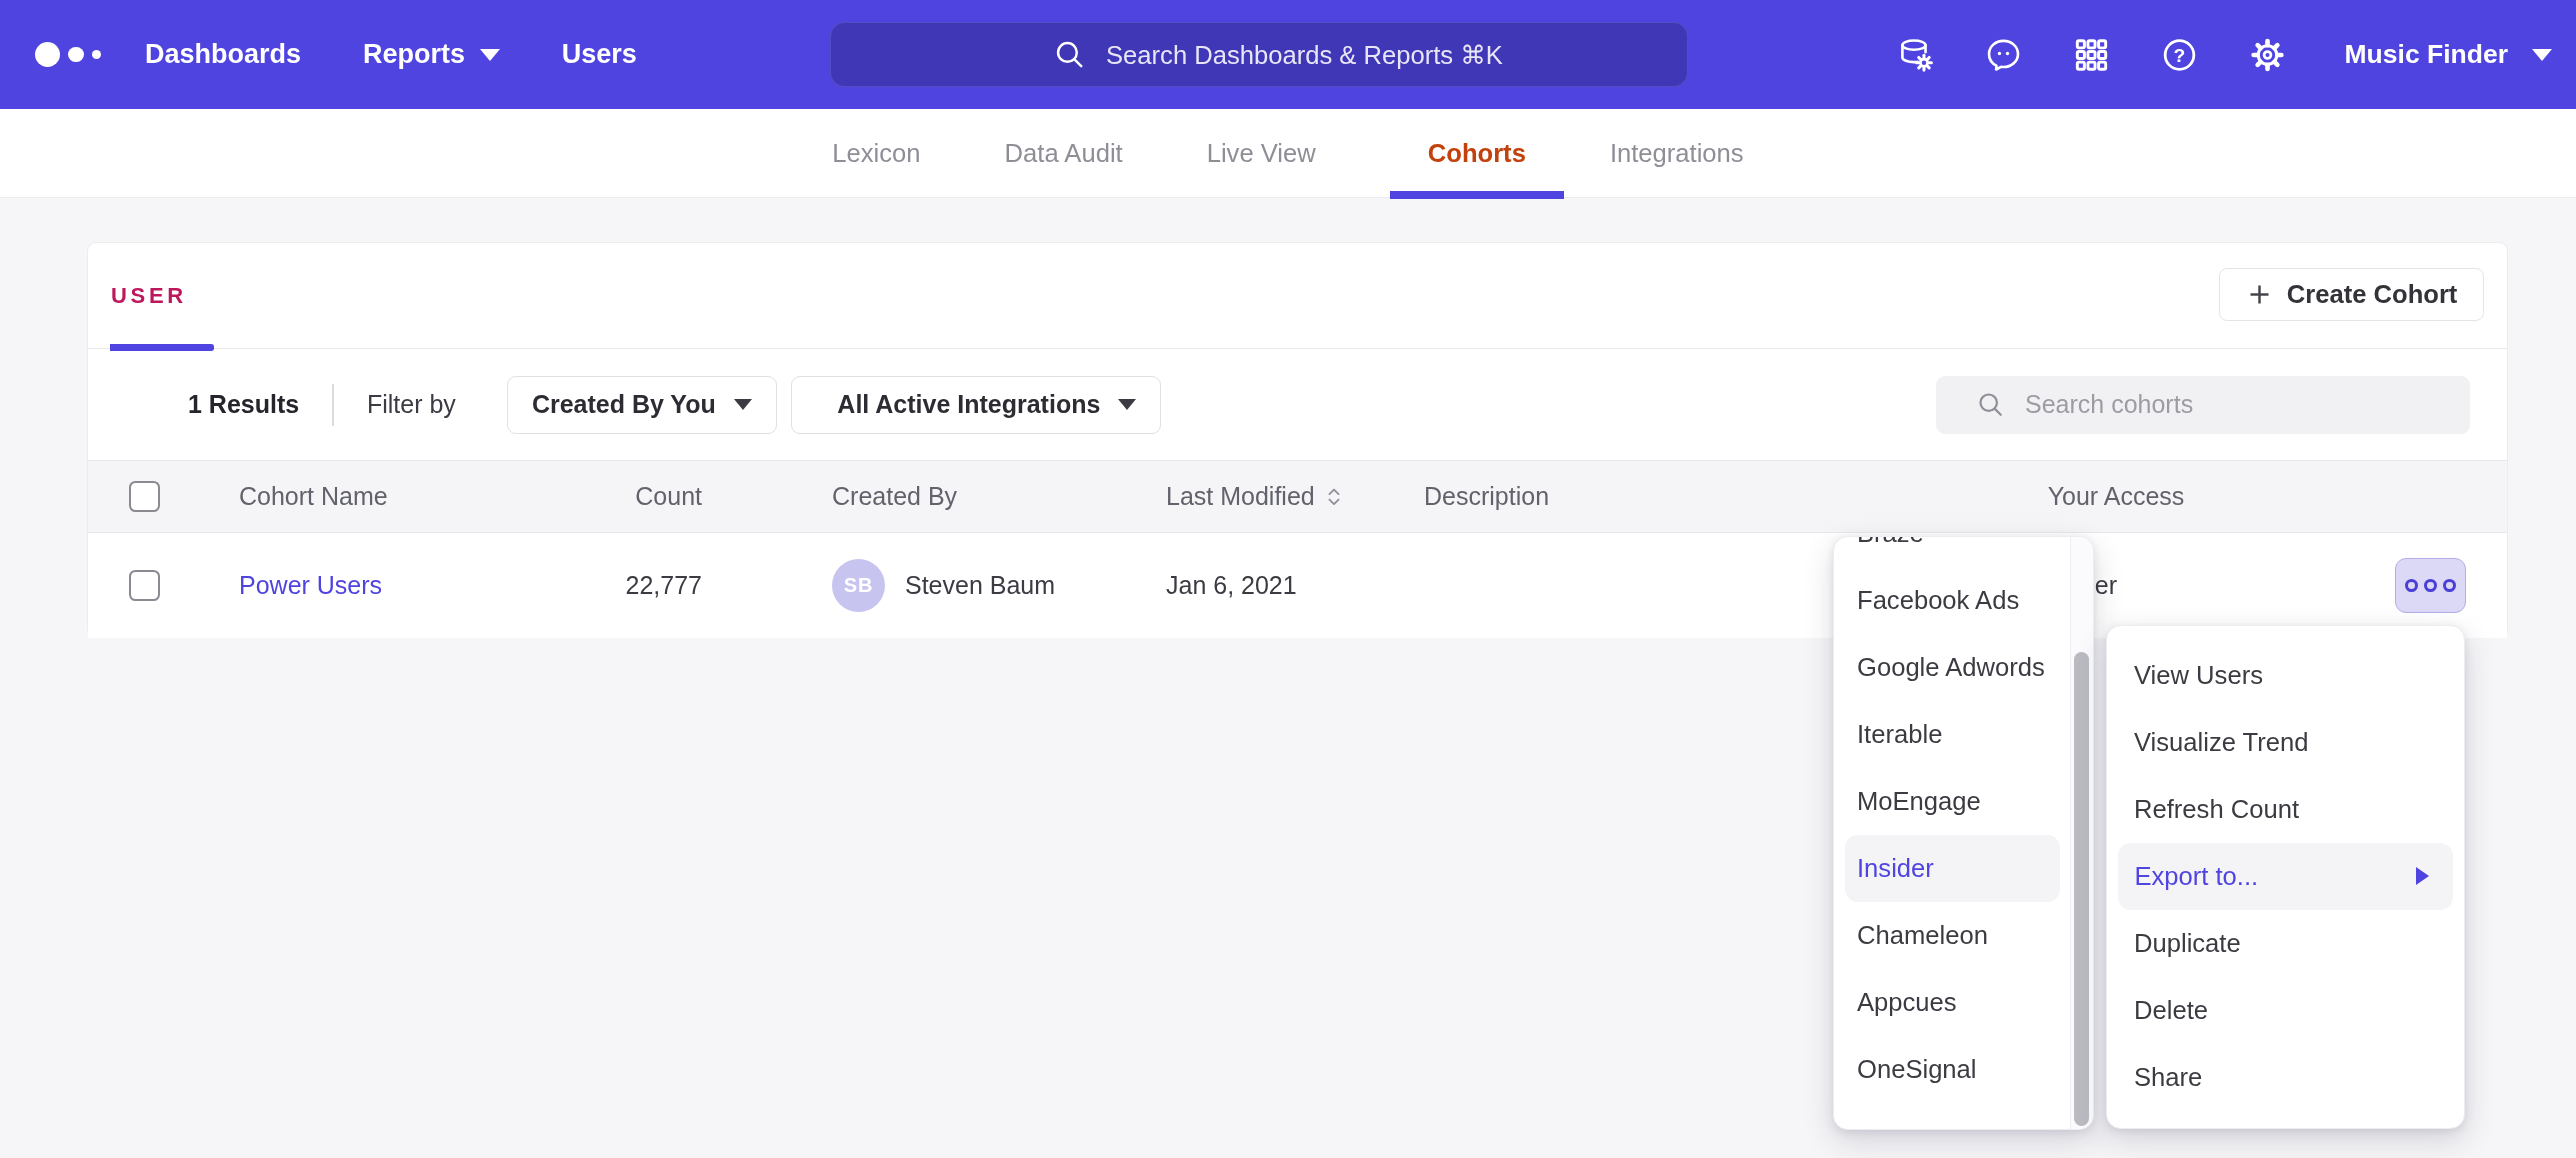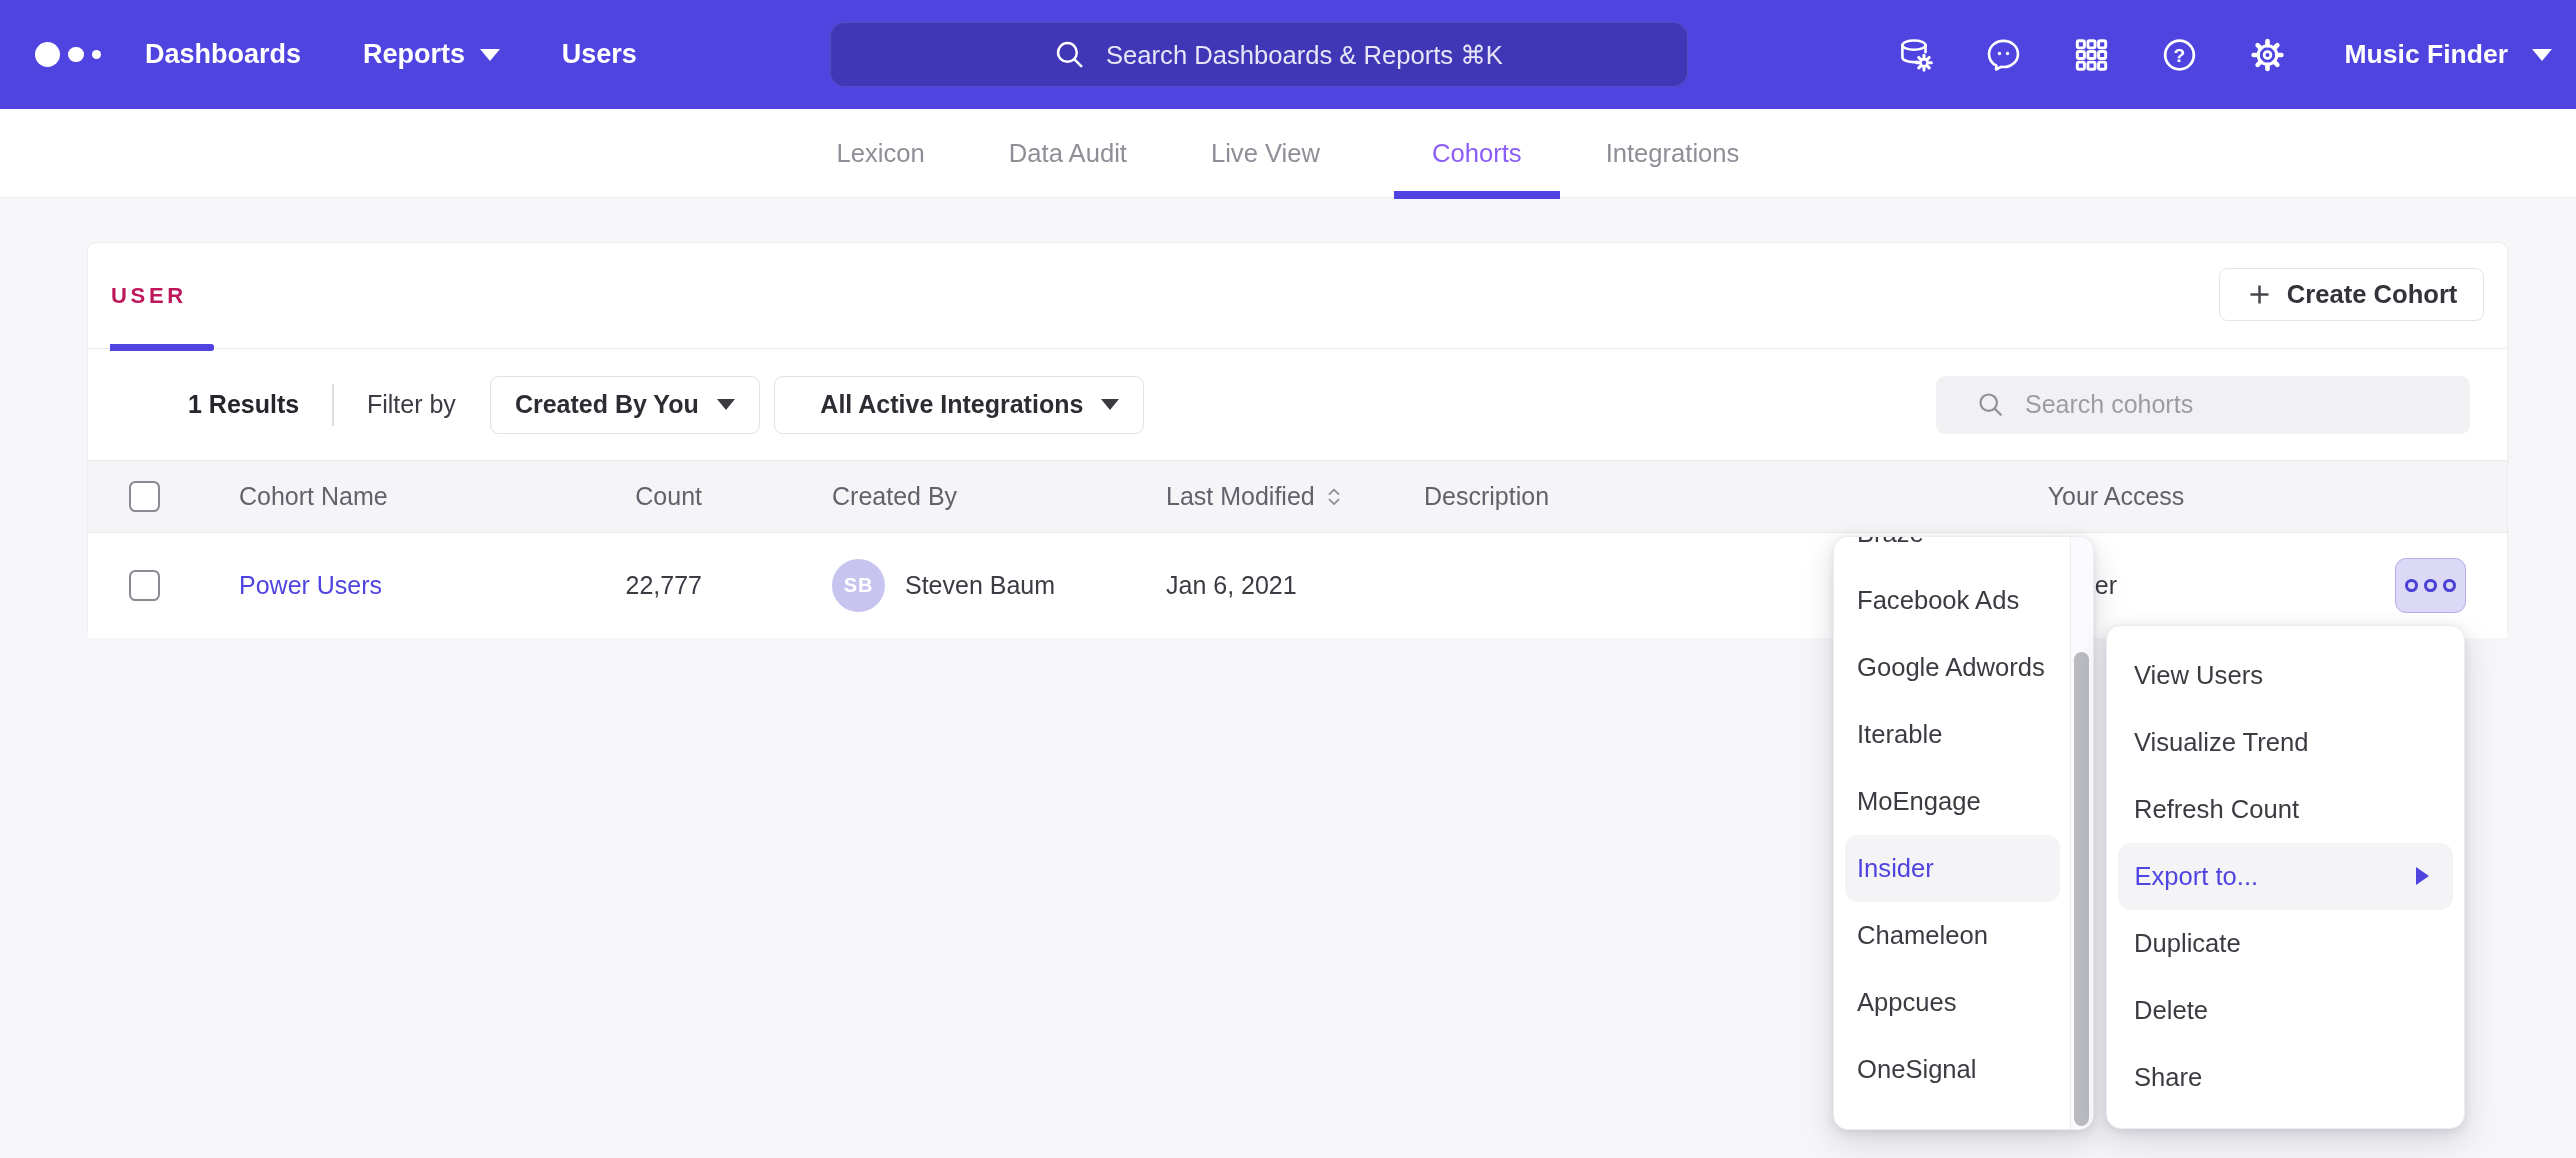--- a/index.html
+++ b/index.html
@@ -17,36 +17,36 @@
   .nav-item { color:#fff; font-size:27px; font-weight:700; display:flex; align-items:center; gap:14.6px; cursor:pointer; white-space:nowrap; }
   .caret-w { width:0; height:0; border-left:10px solid transparent; border-right:10px solid transparent; border-top:12px solid #fff; }
   .nav-search { position:absolute; left:830px; top:22px; width:858px; height:65px; background:rgba(0,0,0,0.18); border:0.9px solid rgba(255,255,255,0.10); border-radius:14.6px; display:flex; align-items:center; justify-content:center; gap:20px; color:rgba(255,255,255,0.88); font-size:25.6px; cursor:text;padding-left:38px; }
   .nav-right { position:absolute; right:0; top:0; height:109px; display:flex; align-items:center; gap:51px; padding-right:24px; }
   .nav-icon { width:37px; height:37px; display:flex; align-items:center; justify-content:center; cursor:pointer; }
   .project { display:flex; align-items:center; gap:24px; color:#fff; font-size:26.5px; font-weight:700; cursor:pointer; margin-left:7.3px; white-space:nowrap; }
 
   
   .tabbar { height:89px; background:#fff; border-bottom:1.8px solid #ececef; display:flex; align-items:center; justify-content:center; gap:84px; }
   .tab { position:relative; height:100%; display:flex; align-items:center; font-size:25.6px; color:#8e8e97; cursor:pointer; white-space:nowrap; }
-  .tab.active { color:#8b5cf6; font-weight:400;margin-left:28px; }
+  .tab.active { color:#c2410c; font-weight:700;margin-left:28px; }
   .tab.active::after { content:""; position:absolute; left:-38px; right:-38px; bottom:-1.8px; height:8.2px; background:#4f44e0; }
 
   
   .card { position:absolute; left:87px; top:242px; width:2421px; height:396px; background:#fff; border:0.9px solid #ececef; border-radius:9px; }
   .card-head { position:relative; height:106px; border-bottom:0.9px solid #eaeaec; }
   .type-tab { position:absolute; left:23px; top:0; height:100%; display:flex; align-items:center; color:#be185d; font-size:22px; font-weight:700; letter-spacing:3.7px; cursor:pointer; }
   .user-underline { position:absolute; left:-0.9px; bottom:-2.7px; width:104px; height:6.4px; background:#4f44e0; border-radius:0 2.7px 2.7px 0; }
   .create-btn { position:absolute; right:23px; top:25px; height:53px; background:#fff; border:1.8px solid #e4e4e7; border-radius:8.2px; display:flex; align-items:center; gap:13.7px; padding:0 25.6px; font-family:inherit; font-size:25.6px; font-weight:700; color:#33333a; cursor:pointer; }
 
   .filter-row { position:relative; height:111px; display:flex; align-items:center; padding-left:100px; }
   .results { font-size:25px; font-weight:700; color:#25252c; white-space:nowrap; }
   .vdiv { width:1.8px; height:42px; background:#dcdce0; margin:0 33px; }
   .filterby { font-size:25px; color:#3b3b43; white-space:nowrap; }
   .filter-btn { height:58px; background:#fff; border:1.8px solid #e1e1e4; border-radius:9px; display:flex; align-items:center; gap:18px; padding:0 24px; font-family:inherit; font-size:25px; font-weight:700; color:#2c2c33; cursor:pointer; white-space:nowrap; }
-  .filter-btn.first { margin-left:34px; }
+  .filter-btn.first { margin-left:51px; }
   .filter-btn + .filter-btn { margin-left:14.6px;padding-left:45px; }
   .caret-d { width:0; height:0; border-left:9px solid transparent; border-right:9px solid transparent; border-top:11px solid #3a3a40; }
   .cohort-search { position:absolute; right:37px; top:26.5px; width:534px; height:58px; background:#f1f1f4; border-radius:9px; display:flex; align-items:center; gap:20px; padding-left:40px; cursor:text; }
   .cohort-search span { font-size:25px; color:#9c9ca5; }
 
   .thead { position:relative; height:73px; background:#f5f5f7; border-top:0.9px solid #e9e9ec; border-bottom:0.9px solid #e9e9ec; font-size:25px; color:#62626c; }
   .trow  { position:relative; height:105px; background:#fff; font-size:25px; color:#3b3b43; }
   .cell { position:absolute; top:0; height:100%; display:flex; align-items:center; white-space:nowrap; }
   .c-check { left:41px; }
   .c-name  { left:151px; }

